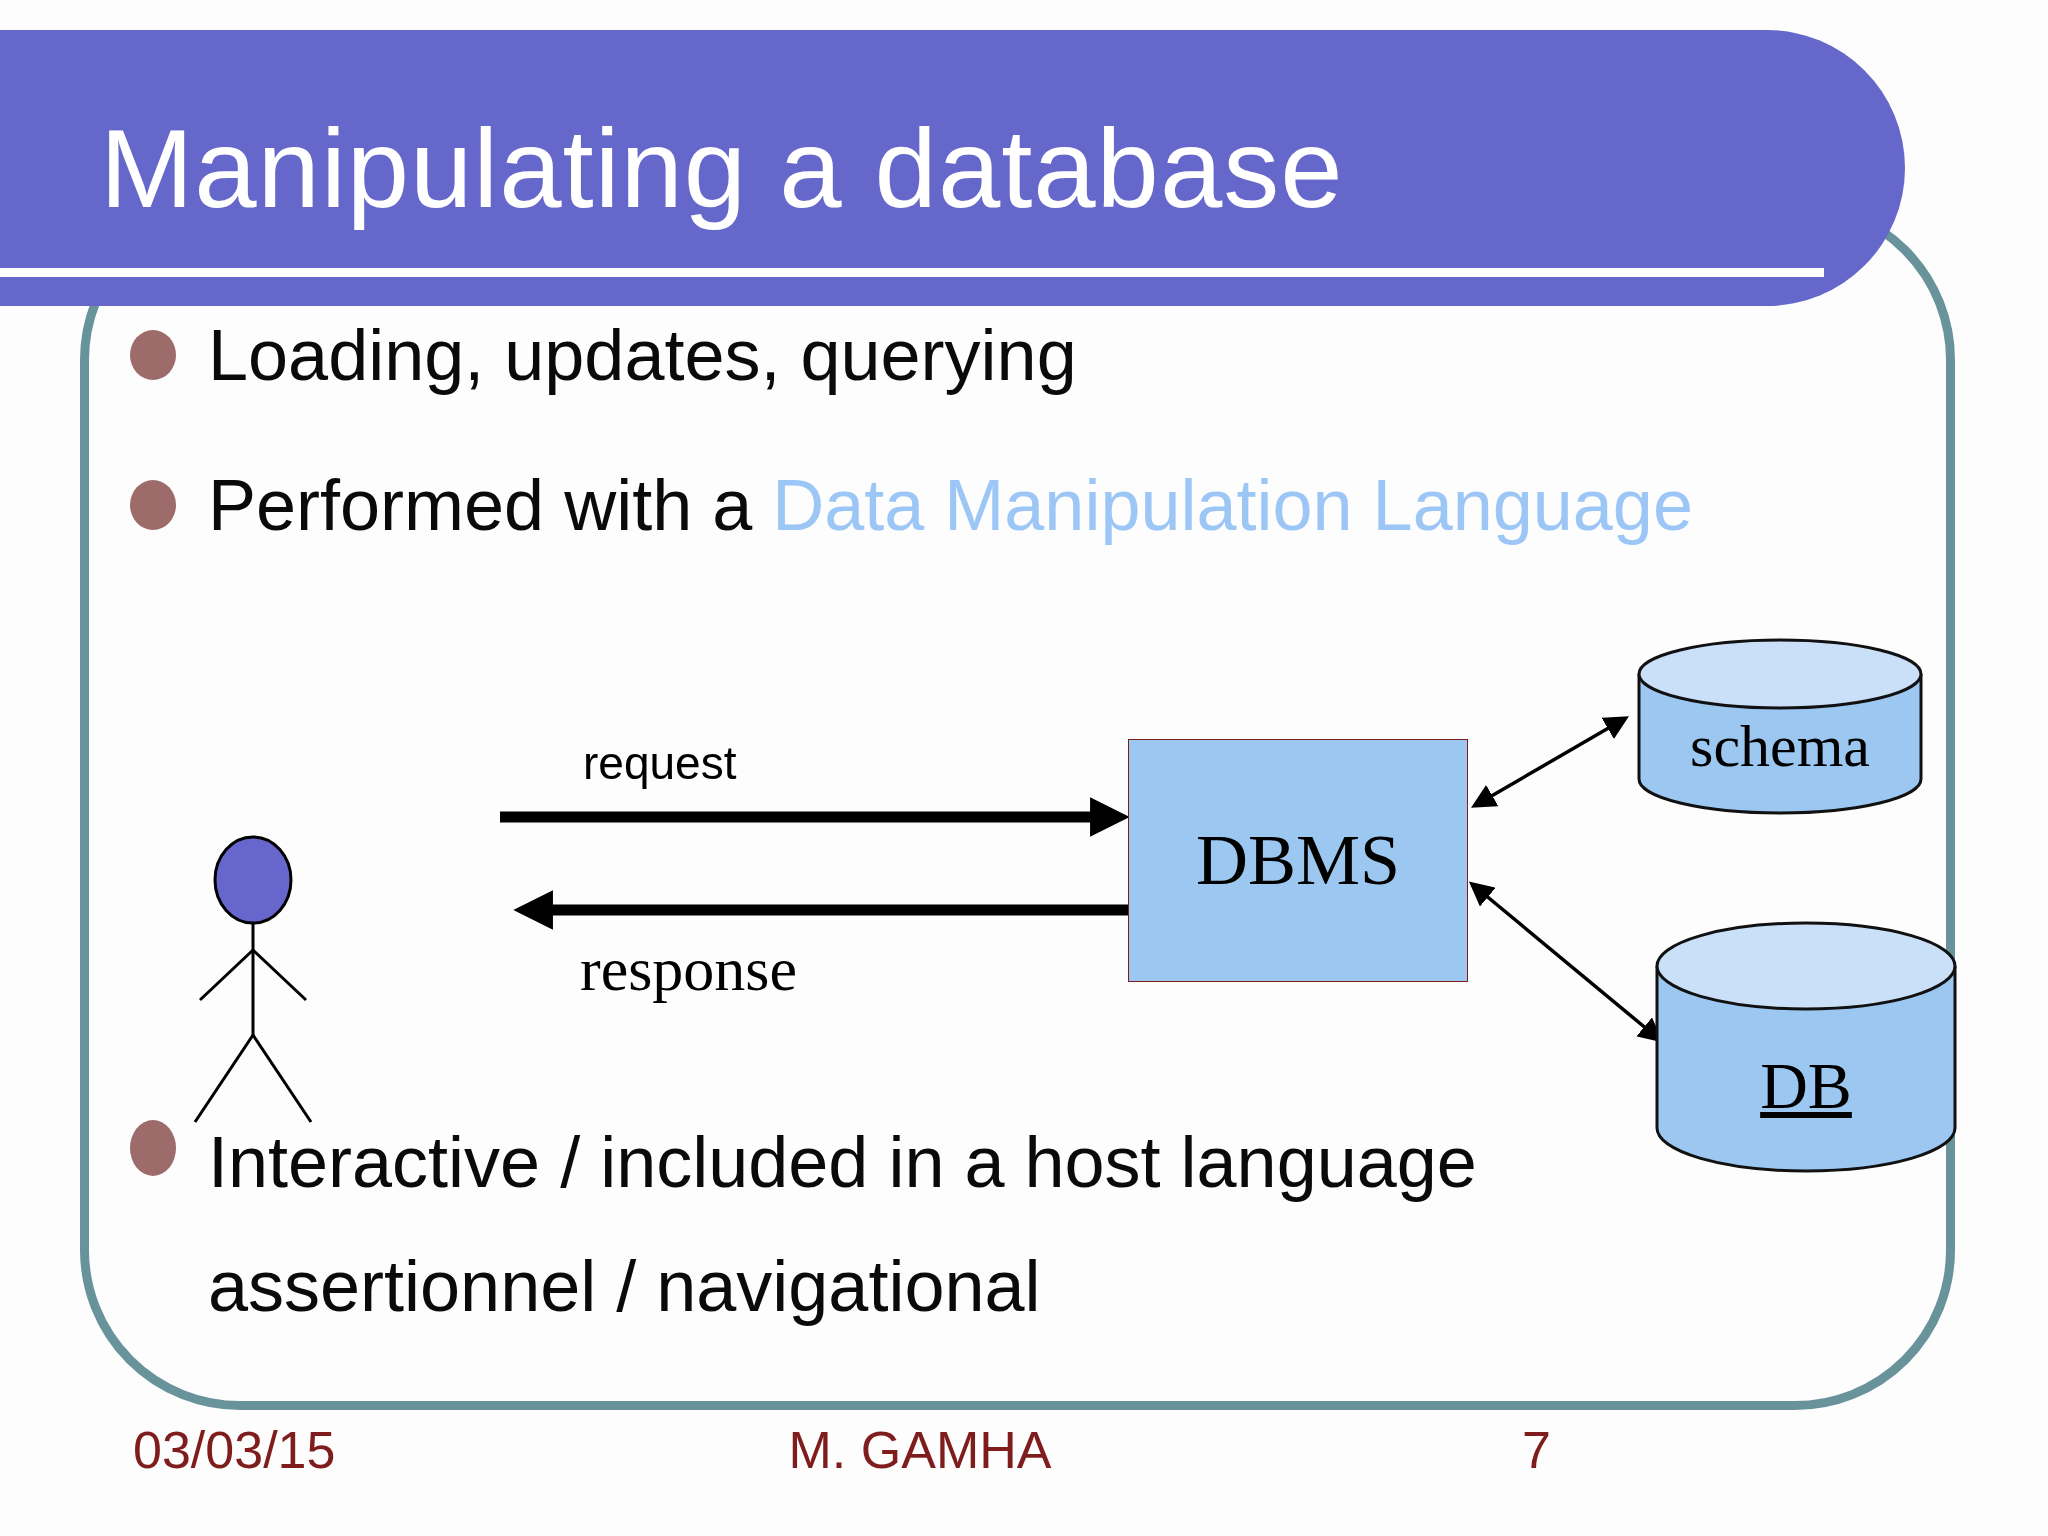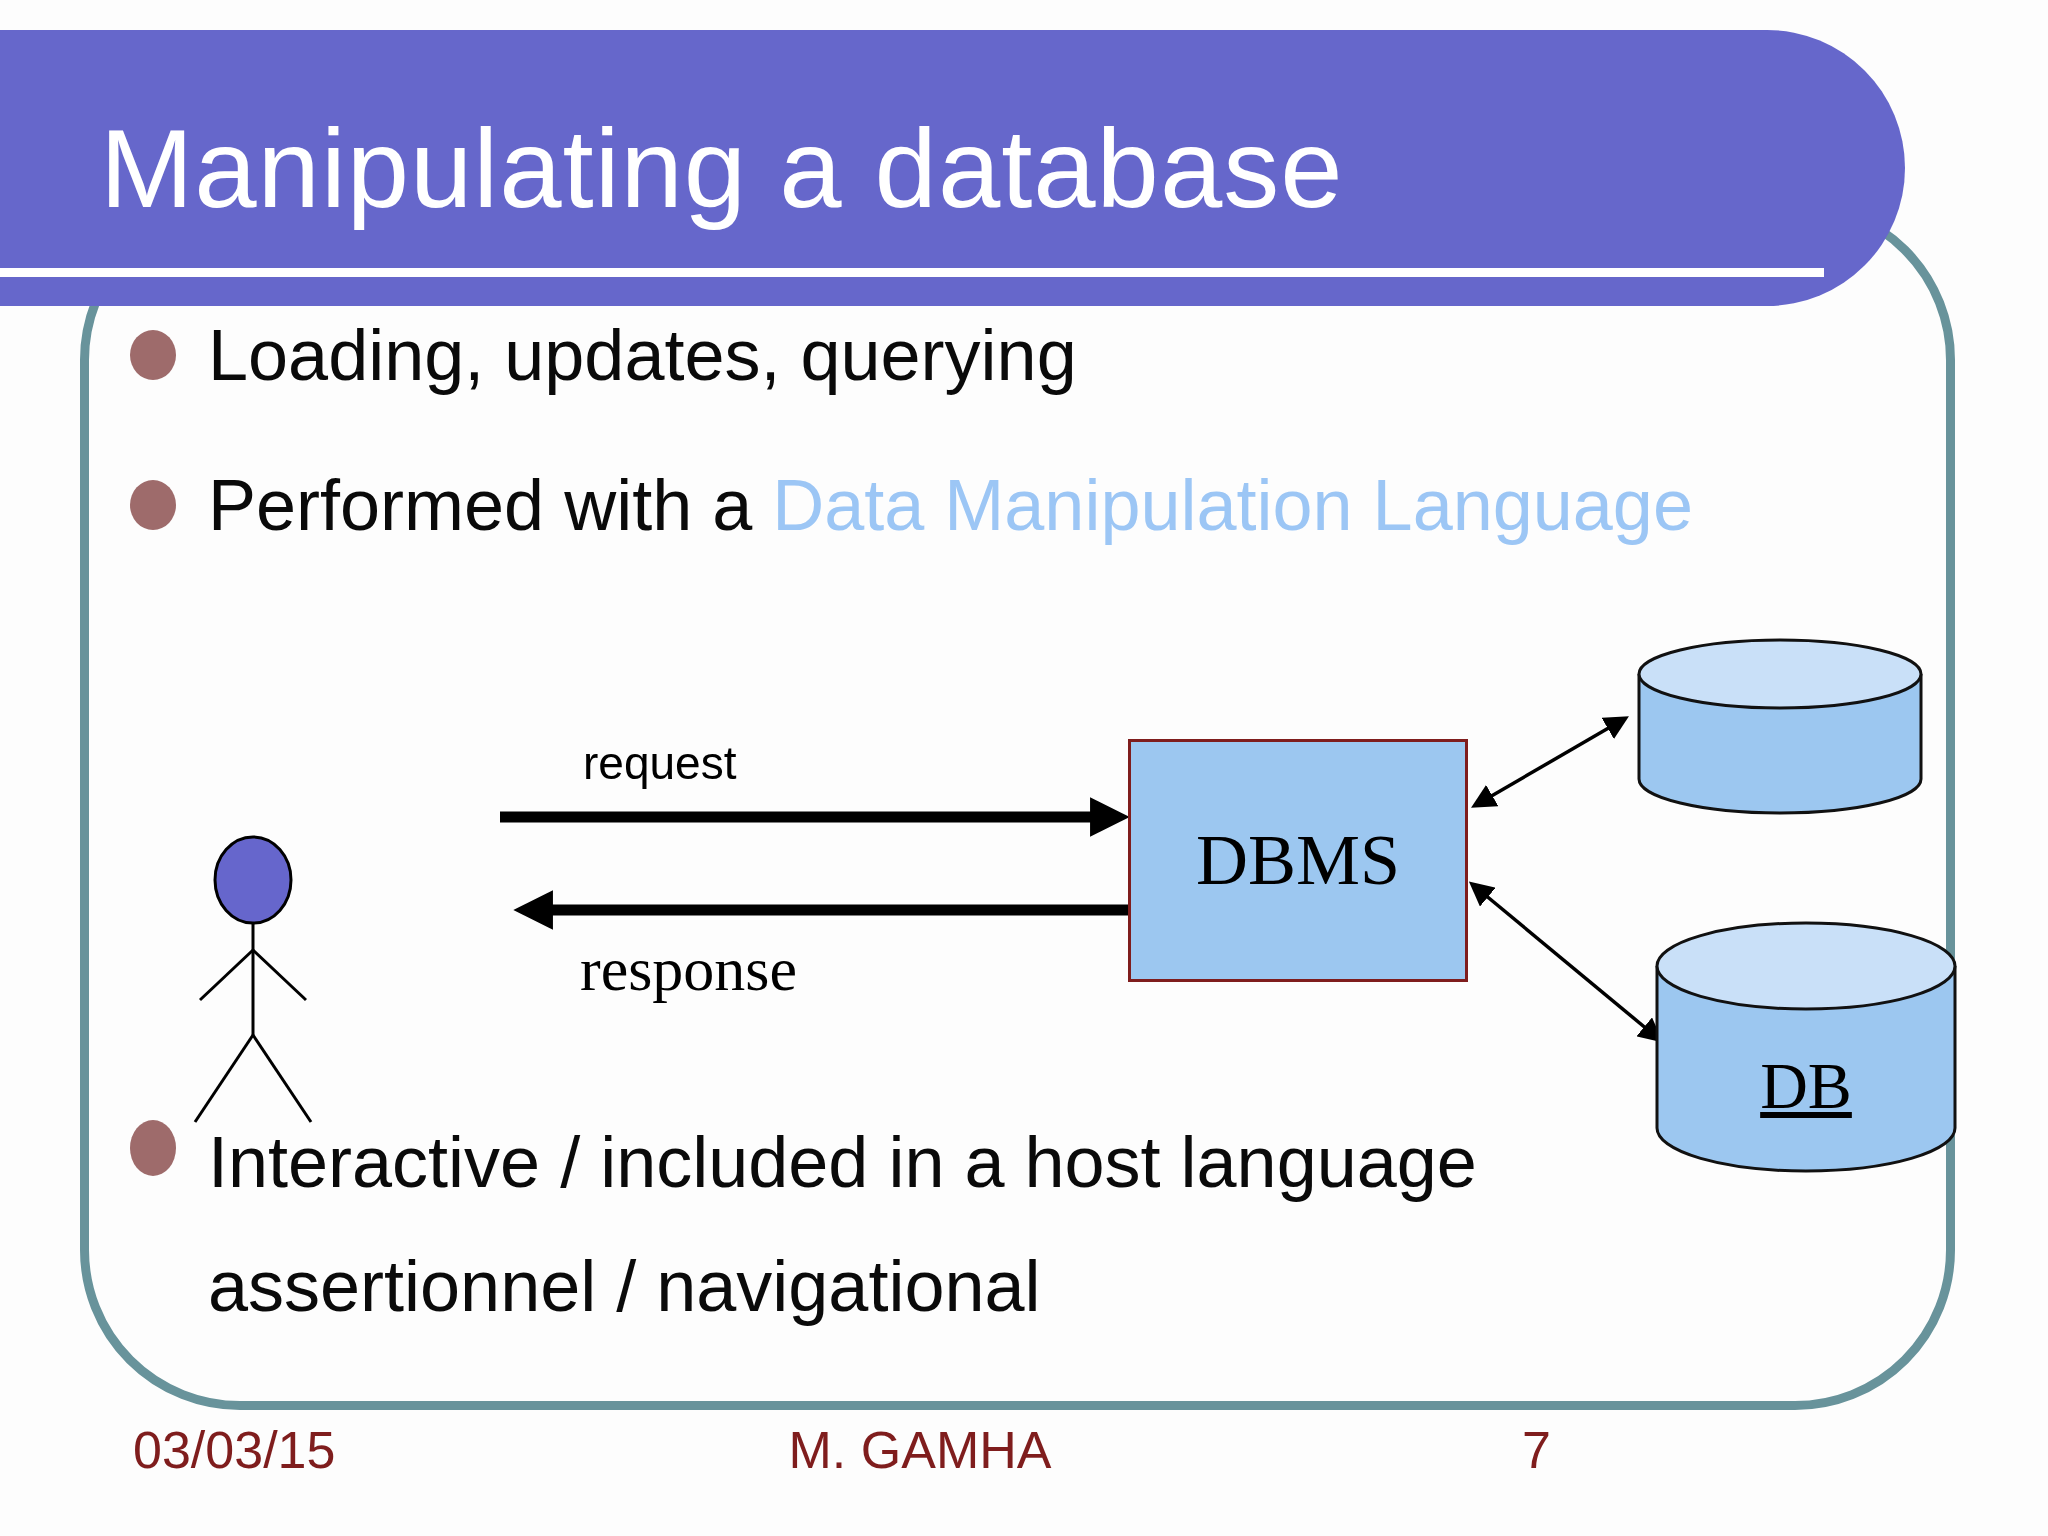--- a/index.html
+++ b/index.html
@@ -37,21 +37,21 @@
   #bullet2{left:208px;top:462px;white-space:nowrap;}
   #dot2{left:130px;top:480px;}
   #bullet3{left:208px;top:1100px;width:1420px;line-height:124px;}
   #dot3{left:130px;top:1120px;height:56px;}
   .blue-text{color:#9CC6F5;}
   
   #diagram-svg{position:absolute;left:0;top:0;width:2048px;height:1536px;z-index:2;}
   
   #dbms-box{
     position:absolute;left:1128px;top:739px;width:340px;height:243px;
-    background:#9CC7F0;border:3px solid #7f1d1d;box-sizing:border-box;z-index:3;
+    background:#9CC7F0;border:1px solid #7f1d1d;box-sizing:border-box;z-index:3;
     display:flex;align-items:center;justify-content:center;
     font-family:"Liberation Serif",serif;font-size:72px;color:#000;
   }
   
   .dlabel{position:absolute;z-index:5;color:#000;}
   #program-label{left:103px;top:738px;font-family:"Liberation Serif",serif;font-size:64px;}
   #request-label{left:583px;top:736px;font-family:"Liberation Sans",sans-serif;font-size:46px;}
   #response-label{left:580px;top:934px;font-family:"Liberation Serif",serif;font-size:62px;}
   #schema-label{left:1660px;top:712px;width:240px;text-align:center;font-family:"Liberation Serif",serif;font-size:60px;}
   #db-label{left:1686px;top:1048px;width:240px;text-align:center;font-family:"Liberation Serif",serif;font-size:66px;text-decoration:underline;}
@@ -120,19 +120,20 @@
   <span id="dot3" class="dot"></span>
   <div id="bullet3" class="bullet"><span>Interactive / included in a host language</span><br><span>assertionnel / navigational</span></div>
 
   <div class="dlabel" id="request-label">request</div>
   <div class="dlabel" id="response-label">response</div>
 
   <div id="dbms-box">
     <span>DBMS</span>
   </div>
 
+  <div class="dlabel" id="schema-label">schema</div>
   <div class="dlabel" id="db-label">DB</div>
 
   <div class="footer-item" id="footer-date">03/03/15</div>
   <div class="footer-item" id="footer-author">M. GAMHA</div>
   <div class="footer-item" id="footer-page">7</div>
 
 </div>
 
 </body></html>

